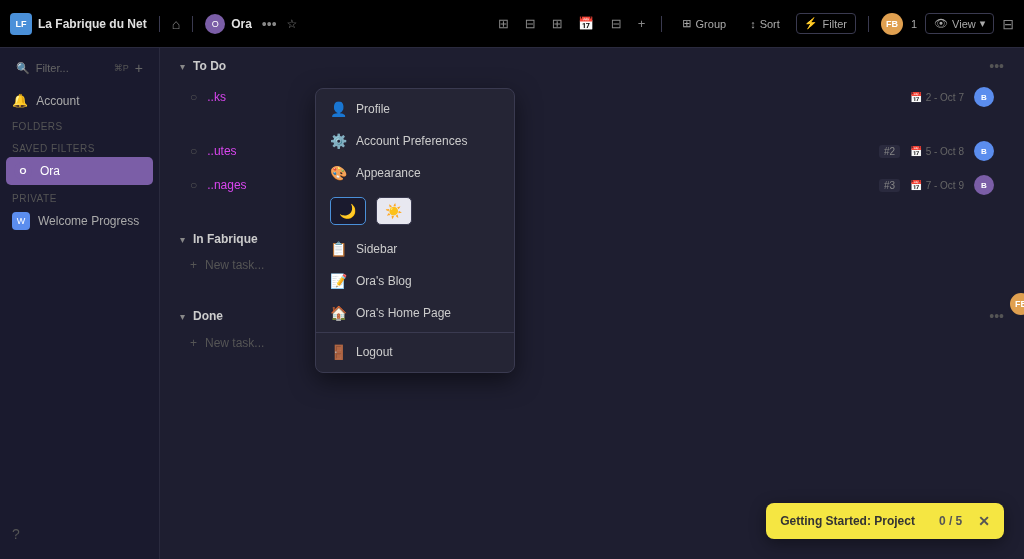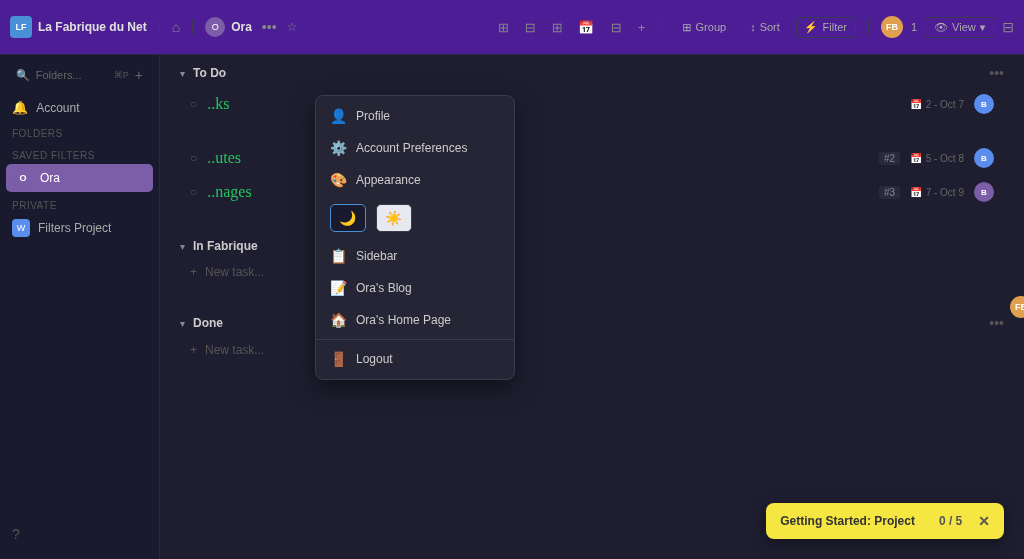--- a/index.html
+++ b/index.html
@@ -9,22 +9,22 @@
       color: #d0d0d0;
       width: 1024px;
       height: 559px;
       overflow: hidden;
       display: flex;
       flex-direction: column;
     }
 
     
     .top-nav {
-      height: 55px;
-      background: #4c1d95;
+      height: 48px;
+      background: #000000;
       border-bottom: 1px solid #2a2a3e;
       display: flex;
       align-items: center;
       padding: 0 10px;
       gap: 8px;
       flex-shrink: 0;
     }
     .nav-brand {
       display: flex; align-items: center; gap: 6px;
       font-size: 12px; font-weight: 600; color: #e0e0e0;
@@ -165,21 +165,21 @@
     }
     .task-group-more { margin-left: auto; font-size: 14px; color: #555; cursor: pointer; }
 
     .task-row {
       display: flex; align-items: center; gap: 10px;
       padding: 7px 10px; border-radius: 6px;
       cursor: pointer; position: relative;
     }
 
     .task-status-icon { font-size: 12px; color: #555; }
-    .task-name { font-size: 16px; color: #22c55e; flex: 1; font-family: Liberation Serif, serif; }
+    .task-name { font-size: 12px; color: #d946ef; flex: 1; }
     .task-tag {
       font-size: 10px; color: #888; background: #2a2a3e;
       padding: 1px 5px; border-radius: 3px;
     }
     .task-date { font-size: 10px; color: #666; display: flex; align-items: center; gap: 3px; }
     .task-date-icon { font-size: 10px; }
     .task-avatar {
       width: 20px; height: 20px; border-radius: 50%;
       background: #5b8dee; display: flex; align-items: center;
       justify-content: center; font-size: 8px; color: #fff; font-weight: 700;
@@ -310,21 +310,21 @@
   </div>
 
   <span class="nav-layout-icon">⊟</span>
 </div>
 
 <div class="main-layout">
 
   <div class="sidebar">
     <div class="sidebar-search">
       <span style="font-size:11px;color:#555;">🔍</span>
-      <span class="sidebar-search-text">Folders...</span>
+      <span class="sidebar-search-text">Filter...</span>
       <span class="sidebar-search-shortcut">⌘P</span>
       <span class="sidebar-add-btn">+</span>
     </div>
 
     <div class="sidebar-item">
       <span class="sidebar-item-icon">🔔</span>
       <span>Account</span>
     </div>
 
     <div class="sidebar-section-label">Folders</div>
@@ -333,21 +333,21 @@
 
     <div class="sidebar-folder-item active">
       <div class="folder-icon">O</div>
       <span>Ora</span>
     </div>
 
     <div class="sidebar-section-label">Private</div>
 
     <div class="sidebar-folder-item">
       <div class="private-icon">W</div>
-      <span>Filters Project</span>
+      <span>Welcome Progress</span>
     </div>
 
     <div class="sidebar-bottom">
       <span class="question-mark">?</span>
     </div>
   </div>
 
   <div class="content" style="position:relative;">
     <div class="content-inner">
 

